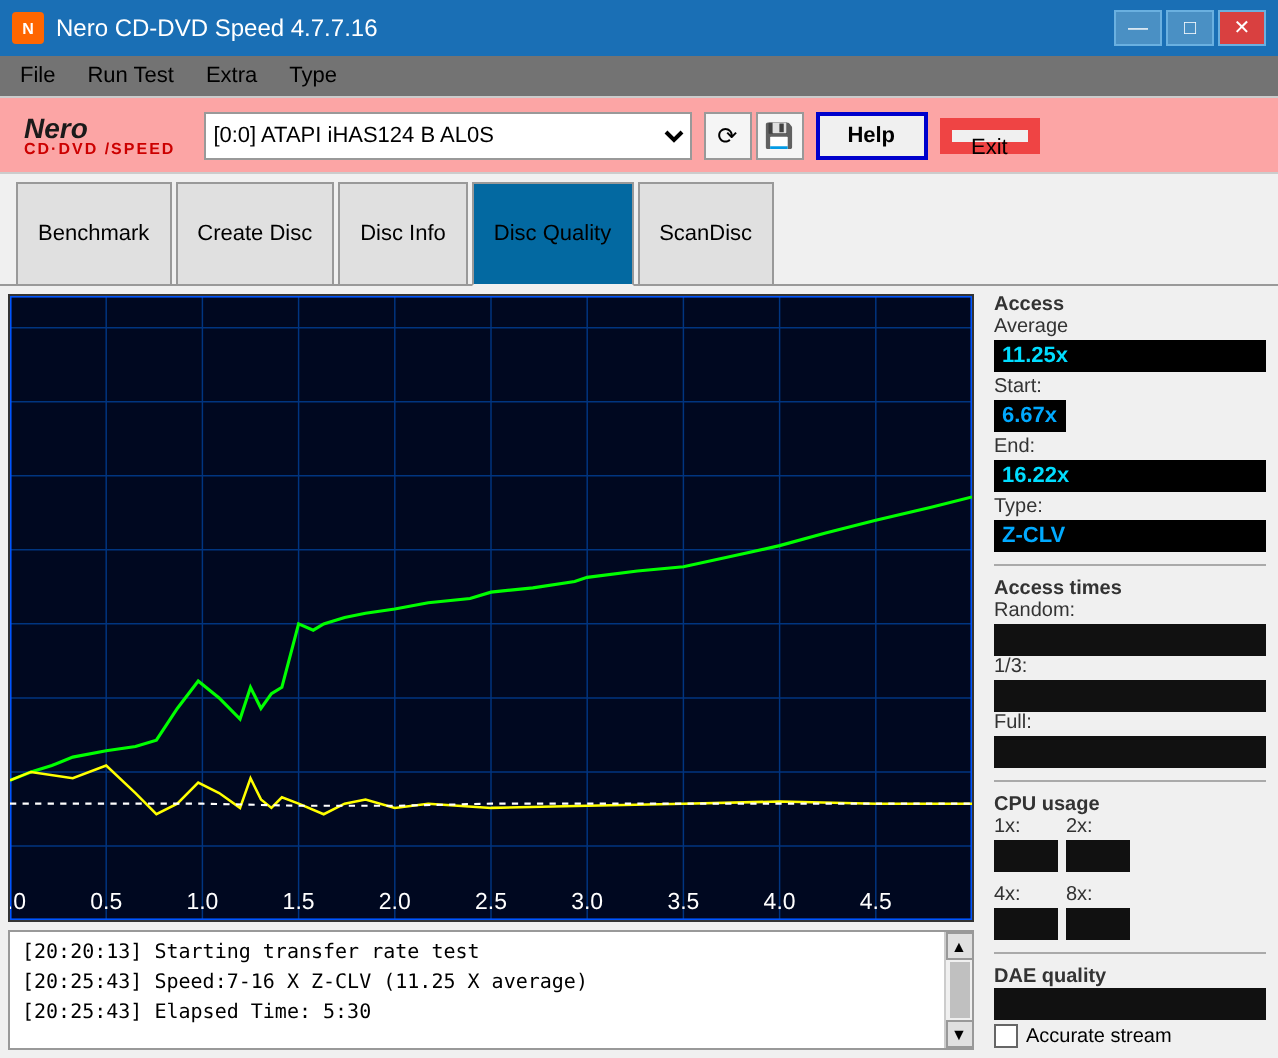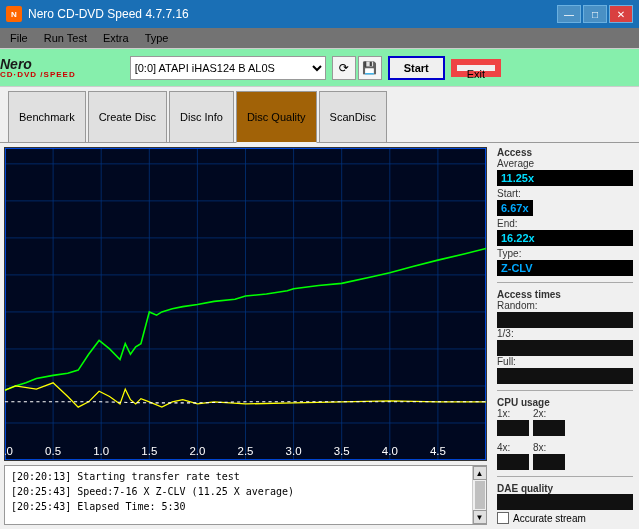--- a/index.html
+++ b/index.html
@@ -11,34 +11,34 @@
     .title-bar-icon { width: 16px; height: 16px; background: #ff6600; border-radius: 2px; display: flex; align-items: center; justify-content: center; font-size: 8px; color: white; font-weight: bold; }
     .title-bar-controls { display: flex; gap: 2px; }
     .title-btn { width: 24px; height: 18px; background: #4a90c4; border: 1px solid #6ab0e0; cursor: pointer; display: flex; align-items: center; justify-content: center; font-size: 10px; color: white; }
     .title-btn.close { background: #d94040; }
     
     
     .menu-bar { background: #737373; border-bottom: 1px solid #ccc; display: flex; padding: 2px 4px; gap: 4px; }
     .menu-item { padding: 2px 6px; cursor: pointer; font-size: 11px; }
     
     
-    .toolbar { background: #86efac; border-bottom: 1px solid #ccc; display: flex; align-items: center; padding: 4px 0; gap: 6px; height: 38px; }
+    .toolbar { background: #fca5a5; border-bottom: 1px solid #ccc; display: flex; align-items: center; padding: 4px 12px; gap: 6px; height: 38px; }
     .nero-logo { display: flex; flex-direction: column; line-height: 1; margin-right: 8px; }
     .nero-logo-top { font-size: 14px; font-weight: bold; color: #1a1a1a; font-style: italic; }
     .nero-logo-bottom { font-size: 8px; color: #cc0000; letter-spacing: 1px; font-weight: bold; }
-    .drive-select { width: 196px; height: 24px; font-size: 11px; border: 1px solid #999; background: white; margin-left: 40px; }
+    .drive-select { width: 244px; height: 24px; font-size: 11px; border: 1px solid #999; background: white; }
     .toolbar-icons { display: flex; gap: 2px; }
     .toolbar-icon-btn { width: 24px; height: 24px; border: 1px solid #999; background: #f5f5f5; cursor: pointer; display: flex; align-items: center; justify-content: center; font-size: 12px; }
     .start-btn { padding: 3px 14px; background: #f0f0f0; border: 2px solid #0000cc; cursor: pointer; font-size: 11px; font-weight: bold; height: 24px; }
     .exit-btn { padding: 3px 10px; background: #f0f0f0; border: 6px solid #ef4444; cursor: pointer; font-size: 11px; height: 18px; }
     
     
     .tab-bar { background: #f0f0f0; border-bottom: 1px solid #999; display: flex; padding: 4px 8px 0; gap: 0; }
     .tab { padding: 19px 10px; border: 1px solid #999; border-bottom: none; background: #e0e0e0; cursor: pointer; font-size: 11px; margin-right: 2px; }
-    .tab.active { background: #a16207; border-bottom: 1px solid #f0f0f0; margin-bottom: -1px; z-index: 1; }
+    .tab.active { background: #0369a1; border-bottom: 1px solid #f0f0f0; margin-bottom: -1px; z-index: 1; }
     
     
     .chart-container { flex: 1; background: #000020; border: 1px solid #333; margin: 4px; position: relative; overflow: hidden; }
     
     
     .right-panel { width: 148px; padding: 4px 6px; display: flex; flex-direction: column; gap: 3px; font-size: 10px; }
     .panel-section { }
     .panel-label { font-size: 10px; color: #333; margin-bottom: 1px; }
     .panel-value { background: #000; color: #00aaff; font-size: 11px; font-weight: bold; padding: 1px 4px; min-height: 16px; display: flex; align-items: center; }
     .panel-value.highlight { color: #00ddff; font-size: 11px; }
@@ -91,21 +91,21 @@
       <span class="nero-logo-top">Nero</span>
       <span class="nero-logo-bottom">CD·DVD /SPEED</span>
     </div>
     <select class="drive-select">
       <option>[0:0]  ATAPI iHAS124  B AL0S</option>
     </select>
     <div class="toolbar-icons">
       <div class="toolbar-icon-btn">⟳</div>
       <div class="toolbar-icon-btn">💾</div>
     </div>
-    <button class="start-btn">Start</button>
+    <button class="start-btn">Help</button>
     <button class="exit-btn">Exit</button>
   </div>
 
   <div class="tab-bar">
     <div class="tab">Benchmark</div>
     <div class="tab">Create Disc</div>
     <div class="tab">Disc Info</div>
     <div class="tab active">Disc Quality</div>
     <div class="tab">ScanDisc</div>
   </div>

